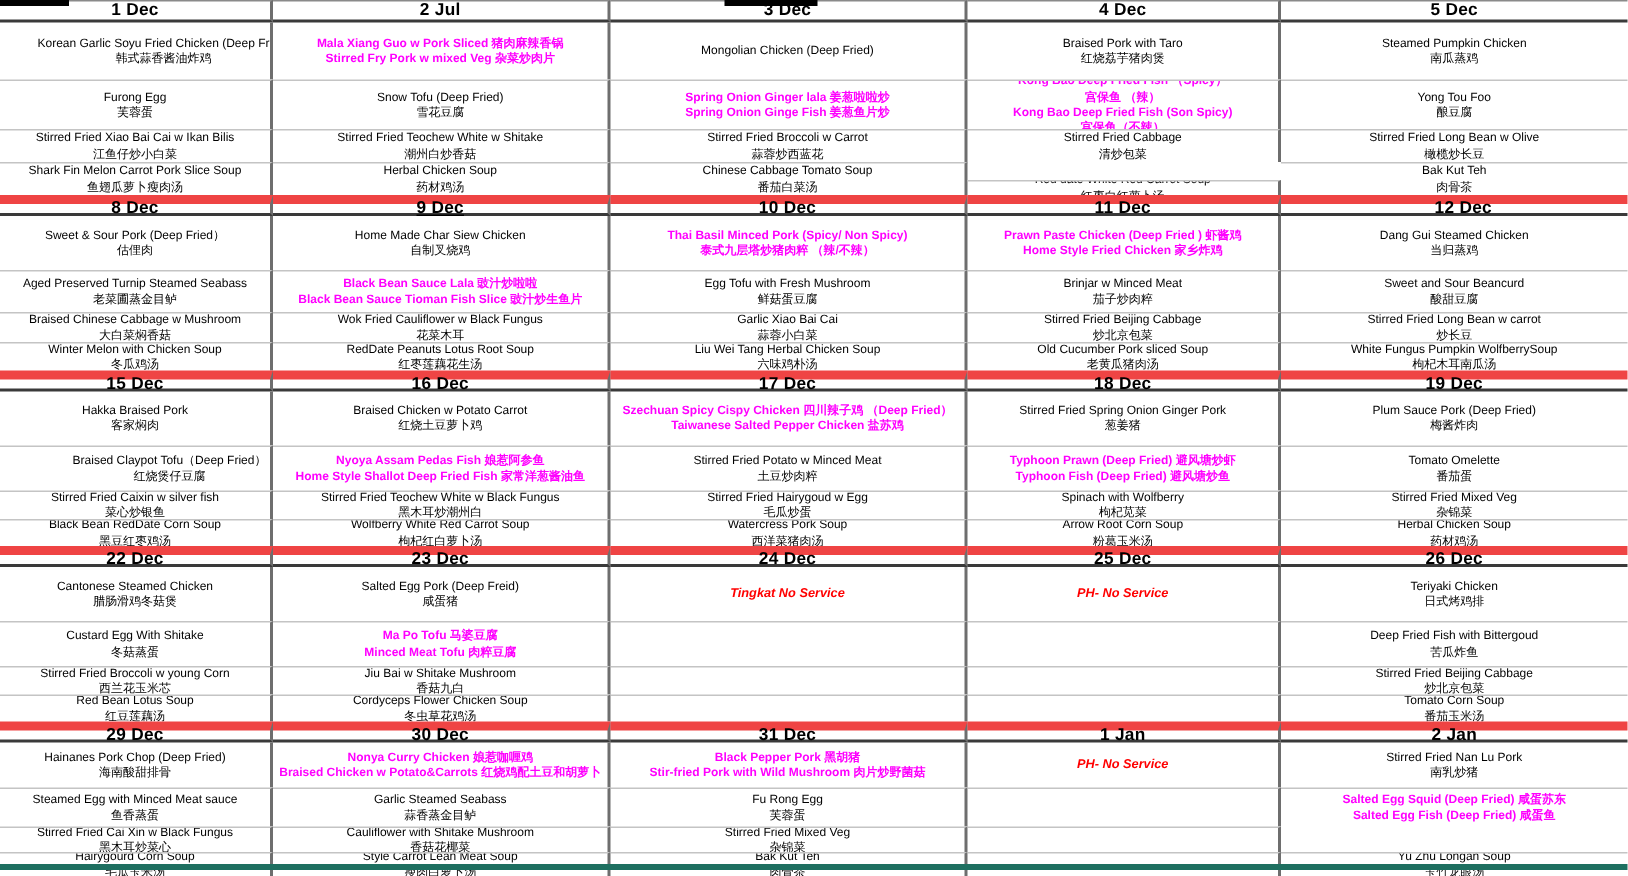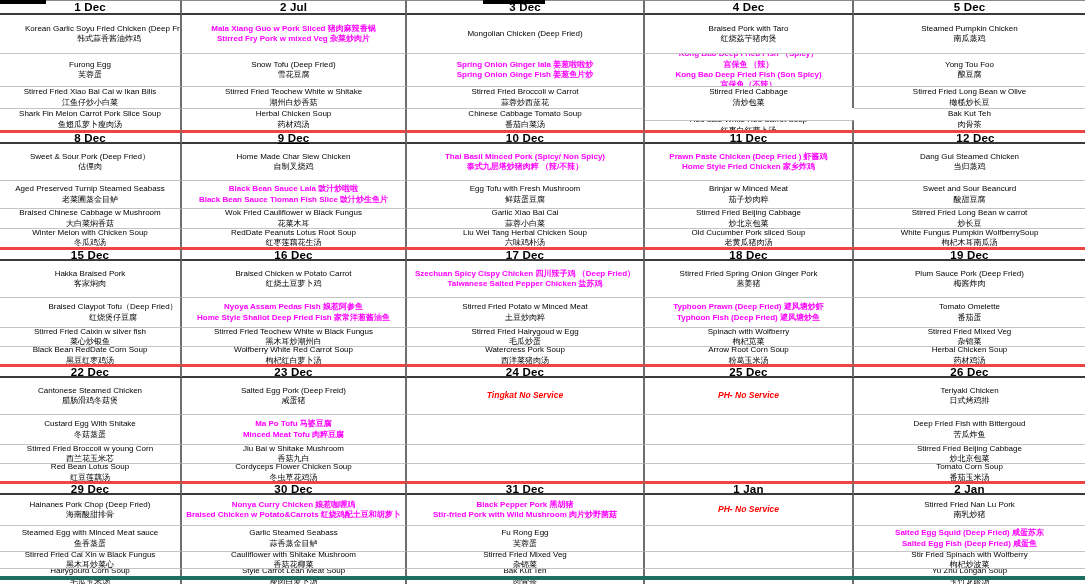--- a/index.html
+++ b/index.html
@@ -2,21 +2,21 @@
 <html><head>
 <meta charset="utf-8">
 <style>
   html,body{margin:0;padding:0;background:#fff;}
   body{width:1085px;height:584px;position:relative;overflow:hidden;
        font-family:"Liberation Sans","DejaVu Sans",sans-serif;color:#000;}
   #menu-table{position:absolute;top:0;left:0;width:1085px;}
   .week{display:grid;grid-template-columns:182px 225px 238px 209px 231px;}
   .hc{display:flex;align-items:center;justify-content:center;
       font-weight:bold;font-size:11.5px;letter-spacing:.2px;
-      border-top:3px solid #ef4444;border-bottom:2px solid #3a3a3a;}
+      border-top:6px solid #ef4444;border-bottom:2px solid #3a3a3a;}
   .week.first .hc{border-top:1px solid #8a8a8a;}
   .vr{border-right:2px solid #6e6e6e;}
   .mc{display:flex;flex-direction:column;align-items:center;justify-content:center;
       border-top:1px solid #c4c4c4;font-size:8px;line-height:1.3;text-align:center;
       overflow:hidden;padding:0 2px;box-sizing:border-box;}
   .mc.r1{border-top:none;}
   .line{white-space:nowrap;}
   .line.plain{color:#000;}
   .line.special{color:#FF00FF;font-weight:bold;}
   .line.notice{color:#FF0000;font-weight:bold;font-style:italic;font-size:8.5px;}
@@ -406,24 +406,20 @@
       </div>
       <div class="mc vr" style="grid-area: 4 / 2;">
         <div class="line plain">Cauliflower with Shitake Mushroom</div>
         <div class="line plain">香菇花椰菜</div>
       </div>
       <div class="mc vr" style="grid-area: 4 / 3;">
         <div class="line plain">Stirred Fried Mixed Veg</div>
         <div class="line plain">杂锦菜</div>
       </div>
       <div class="mc vr" style="grid-area: 4 / 4;"></div>
-      <div class="mc" style="grid-area: 4 / 5;">
-        <div class="line plain">Stir Fried Spinach with Wolfberry</div>
-        <div class="line plain">枸杞炒波菜</div>
-      </div>
       <div class="mc vr" style="grid-area: 5 / 1;">
         <div class="line plain">Hairygourd Corn  Soup</div>
         <div class="line plain">毛瓜玉米汤</div>
       </div>
       <div class="mc vr" style="grid-area: 5 / 2;">
         <div class="line plain">Style Carrot Lean Meat Soup</div>
         <div class="line plain">瘦肉白萝卜汤</div>
       </div>
       <div class="mc vr" style="grid-area: 5 / 3;">
         <div class="line plain">Bak Kut Teh</div>

